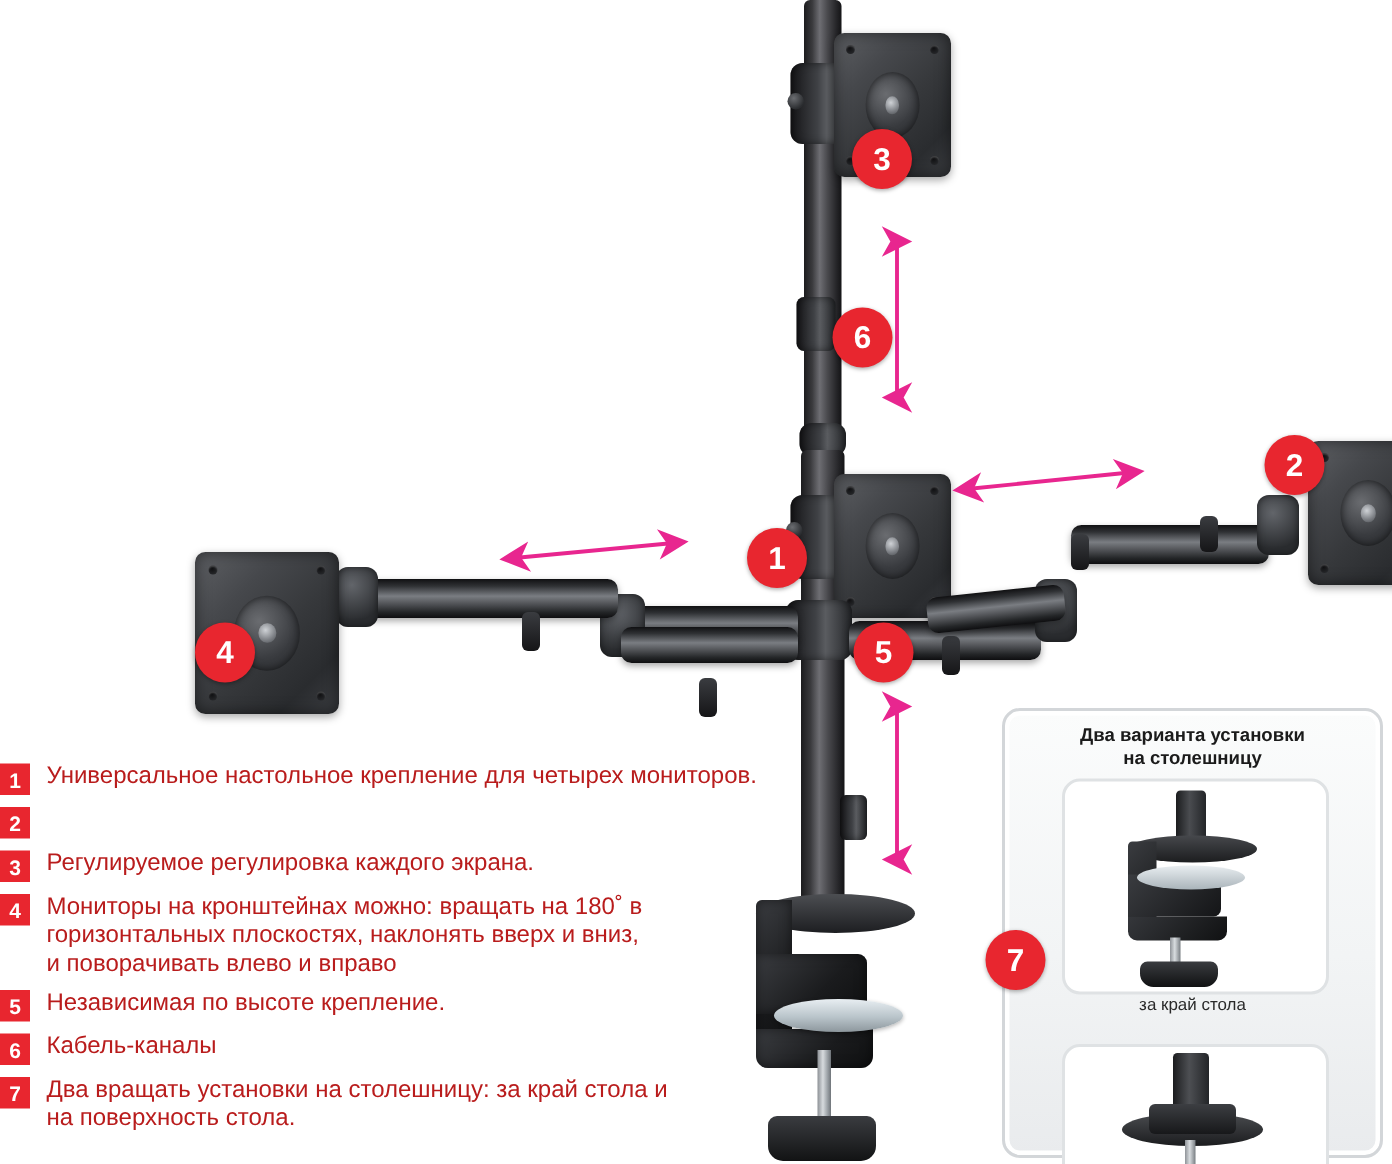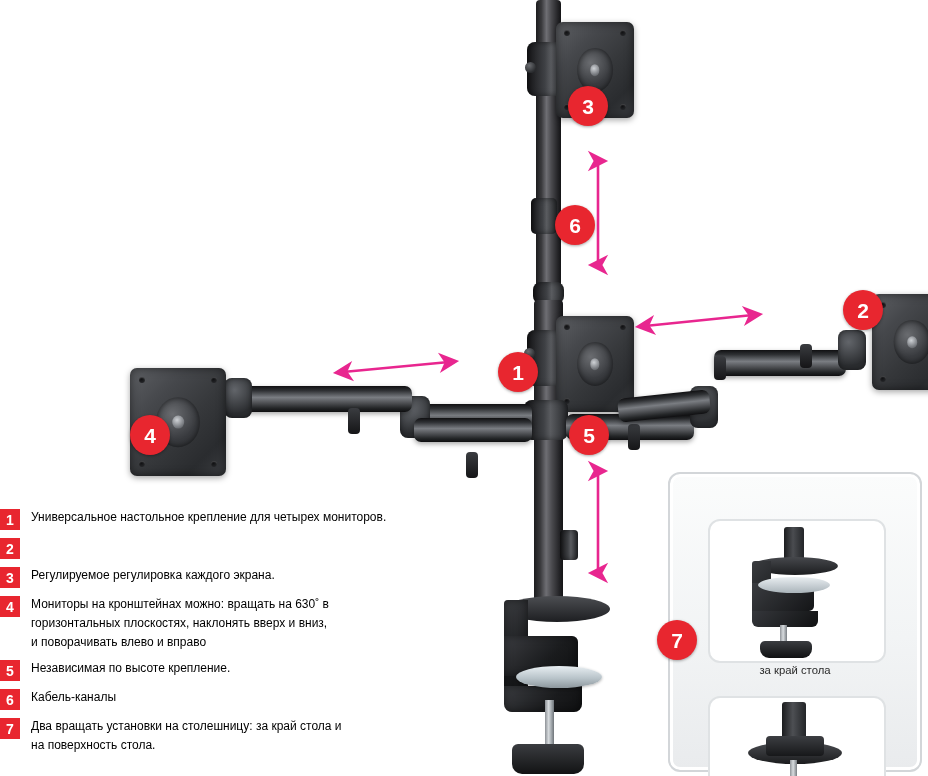--- a/index.html
+++ b/index.html
@@ -69,21 +69,21 @@
          background:#e8262f;color:#fff;font-weight:bold;font-size:21px;
          display:flex;align-items:center;justify-content:center;
          box-shadow:0 1px 3px rgba(0,0,0,.35);line-height:1;}
 
   
   .legend{position:absolute;left:0;top:508px;width:540px;}
   .legend-row{display:flex;align-items:flex-start;margin-bottom:7px;}
   .legend-num{flex:0 0 auto;width:20px;height:21px;background:#e8262f;color:#fff;
         font-weight:bold;font-size:14px;display:flex;align-items:center;
         justify-content:center;margin-right:11px;margin-top:1px;}
-  .legend-text{font-size:12px;color:#000000;line-height:19px;white-space:pre-line;}
+  .legend-text{font-size:16px;color:#b91c1c;line-height:19px;white-space:pre-line;}
 
   
   .inset{position:absolute;left:668px;top:472px;width:250px;height:296px;
         border:2px solid #d3d6d9;border-radius:12px;
         background:linear-gradient(180deg,#fbfcfc 0%,#f2f4f5 55%,#e9ebed 100%);
         box-shadow:inset 0 0 0 3px #ffffff;}
   .inset-title{position:absolute;left:0;top:9px;width:100%;text-align:center;
         font-size:12.4px;font-weight:bold;color:#1b1b1b;line-height:15px;}
   .inset-frame{position:absolute;left:38px;width:174px;height:140px;
         border:2px solid #dfe2e4;border-radius:12px;background:#fff;}
@@ -228,21 +228,21 @@
       <div class="legend-num">2</div>
     </div>
 
     <div class="legend-row">
       <div class="legend-num">3</div>
       <div class="legend-text">Регулируемое регулировка каждого экрана.</div>
     </div>
 
     <div class="legend-row">
       <div class="legend-num">4</div>
-      <div class="legend-text">Мониторы на кронштейнах можно: вращать на 630˚ в
+      <div class="legend-text">Мониторы на кронштейнах можно: вращать на 180˚ в
 горизонтальных плоскостях, наклонять вверх и вниз,
 и поворачивать влево и вправо</div>
     </div>
 
     <div class="legend-row">
       <div class="legend-num">5</div>
       <div class="legend-text">Независимая по высоте крепление.</div>
     </div>
 
     <div class="legend-row">
@@ -251,20 +251,22 @@
     </div>
 
     <div class="legend-row">
       <div class="legend-num">7</div>
       <div class="legend-text">Два вращать установки на столешницу: за край стола и
 на поверхность стола.</div>
     </div>
   </div>
 
   <div class="inset">
+    <div class="inset-title" style="white-space:pre-line;">Два варианта установки
+на столешницу</div>
 
     <div class="inset-frame one">
 
       <div style="position:absolute;left:74px;top:6px;width:20px;height:34px;border-radius:3px;
                   background:linear-gradient(90deg,#1b1c1e,#4a4c50 45%,#232528);"></div>
       <div style="position:absolute;left:42px;top:36px;width:86px;height:18px;border-radius:50%;
                   background:linear-gradient(180deg,#46484c,#1c1d1f);"></div>
       <div style="position:absolute;left:42px;top:40px;width:19px;height:62px;border-radius:3px 0 0 4px;
                   background:linear-gradient(135deg,#3a3c40,#121314);"></div>
       <div style="position:absolute;left:42px;top:62px;width:62px;height:28px;border-radius:0 5px 5px 0;

